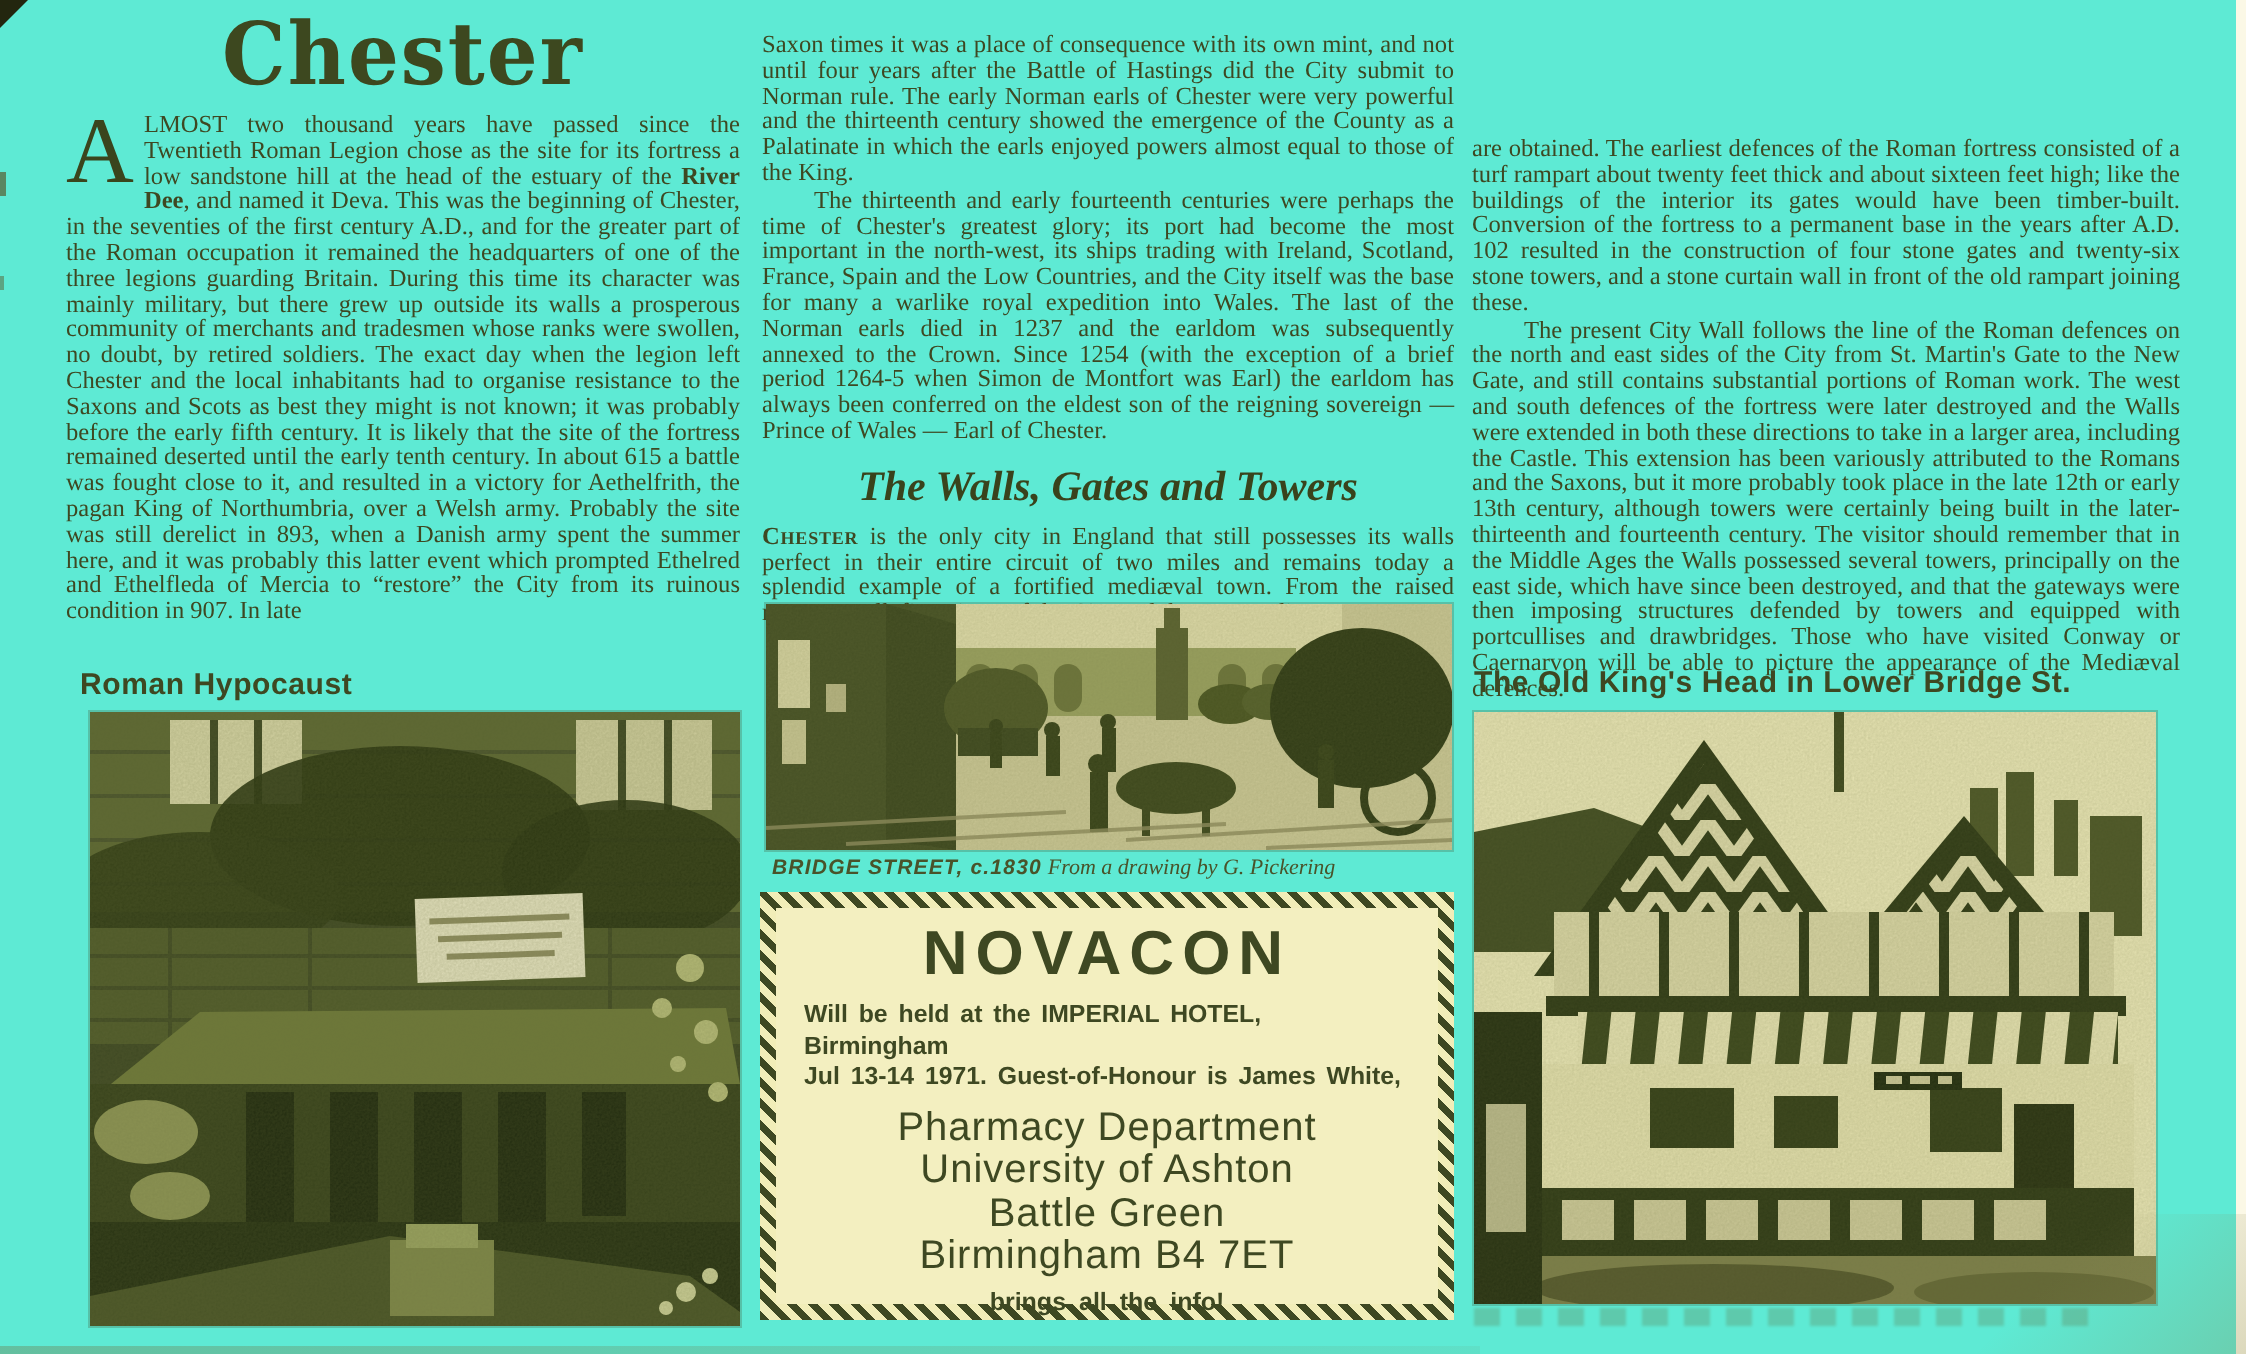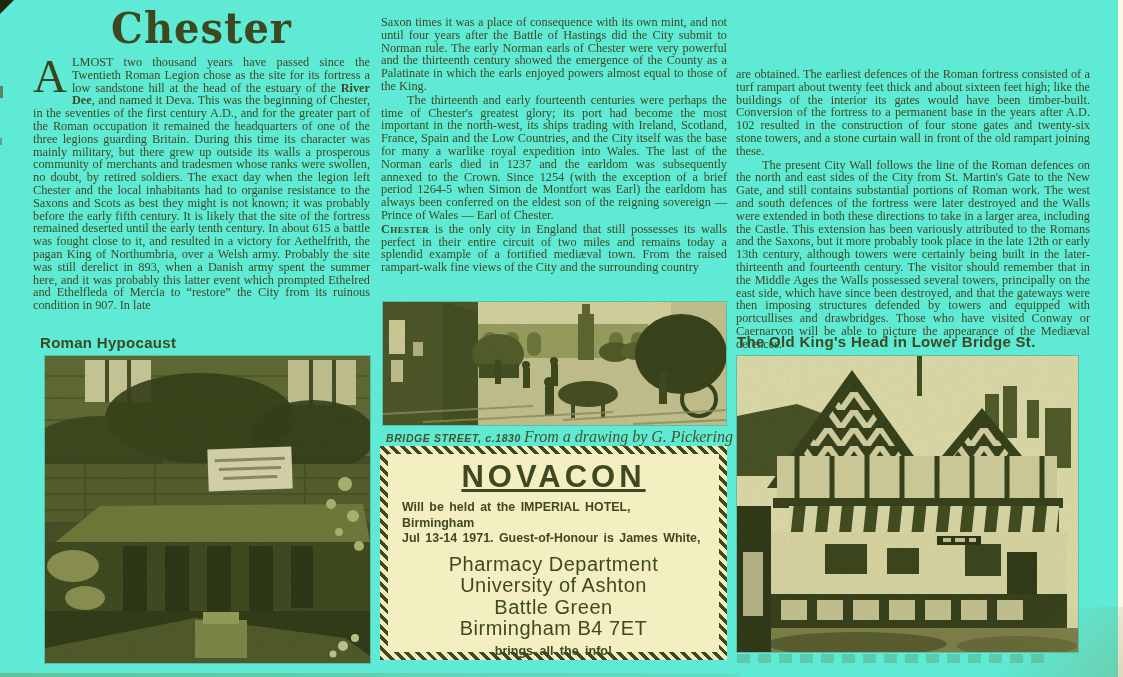--- a/index.html
+++ b/index.html
@@ -37,33 +37,33 @@
   .caption{
     position:absolute;font-family:"Liberation Sans",sans-serif;
     font-weight:700;font-size:15px;color:#3e4822;letter-spacing:.3px;
   }
   .photo{position:absolute;box-shadow:0 0 0 1px rgba(62,72,34,.25);}
   .photo svg{display:block;}
   .bridge-caption{
     position:absolute;font-family:"Liberation Sans",sans-serif;font-size:10.5px;color:#49532a;
   }
   .bridge-caption .cap-bold{font-weight:700;letter-spacing:.6px;font-style:italic;}
-  .bridge-caption .cap-it{font-style:italic;font-family:"Liberation Serif",serif;font-size:16px;}
+  .bridge-caption .cap-it{font-style:italic;font-family:"Liberation Serif",serif;font-size:11px;}
   
   .novacon{
     position:absolute;left:380px;top:446px;width:347px;height:214px;
     box-sizing:border-box;
     border:8px solid #3e4822;
     border-image:repeating-linear-gradient(45deg,#3e4822 0 3.5px,#f1edb8 3.5px 7.5px) 8;
     background:#f3efc0;
     font-family:"Liberation Sans",sans-serif;color:#3e4822;
     padding:5px 14px 0 14px;text-align:center;
   }
   .novacon-title{
-    font-size:31px;font-weight:700;letter-spacing:4px;line-height:36px;margin-bottom:5px;text-decoration:underline;
+    font-size:31px;font-weight:700;letter-spacing:4px;line-height:36px;margin-bottom:5px;
   }
   .novacon-lines{text-align:left;font-size:12.4px;font-weight:700;line-height:15.6px;word-spacing:2px;margin-bottom:7px;}
   .novacon-addr{font-size:20px;line-height:21.5px;letter-spacing:.5px;font-weight:400;}
   .novacon-footer{font-size:12.5px;font-weight:700;margin-top:4px;word-spacing:3px;}
   
   .artifact{position:absolute;pointer-events:none;}
   .corner-tl{left:0;top:0;width:14px;height:14px;background:#23260f;
     clip-path:polygon(0 0,100% 0,0 100%);}
   .edge-right{right:0;top:0;width:5px;height:100%;background:#fbf8e6;}
   .speck1{left:0;top:86px;width:3px;height:12px;background:#595d30;opacity:.7;}
@@ -83,20 +83,21 @@
 <div class="page">
 
   <div class="col" style="left:33px;top:6px;width:337px;">
     <h1 class="gothic-title">Chester</h1>
     <p><span class="dropcap">A</span><span>LMOST two thousand years have passed since the Twentieth Roman Legion chose as the site for its fortress a low sandstone hill at the head of the estuary of the </span><span class="bold">River Dee</span><span>, and named it Deva. This was the beginning of Chester, in the seventies of the first century A.D., and for the greater part of the Roman occupation it remained the headquarters of one of the three legions guarding Britain. During this time its character was mainly military, but there grew up outside its walls a prosperous community of merchants and tradesmen whose ranks were swollen, no doubt, by retired soldiers. The exact day when the legion left Chester and the local inhabitants had to organise resistance to the Saxons and Scots as best they might is not known; it was probably before the early fifth century. It is likely that the site of the fortress remained deserted until the early tenth century. In about 615 a battle was fought close to it, and resulted in a victory for Aethelfrith, the pagan King of Northumbria, over a Welsh army. Probably the site was still derelict in 893, when a Danish army spent the summer here, and it was probably this latter event which prompted Ethelred and Ethelfleda of Mercia to “restore” the City from its ruinous condition in 907. In late</span></p>
   </div>
 
   <div class="col" style="left:381px;top:16px;width:346px;">
     <p>Saxon times it was a place of consequence with its own mint, and not until four years after the Battle of Hastings did the City submit to Norman rule. The early Norman earls of Chester were very powerful and the thirteenth century showed the emergence of the County as a Palatinate in which the earls enjoyed powers almost equal to those of the King.</p>
     <p class="indent">The thirteenth and early fourteenth centuries were perhaps the time of Chester's greatest glory; its port had become the most important in the north-west, its ships trading with Ireland, Scotland, France, Spain and the Low Countries, and the City itself was the base for many a warlike royal expedition into Wales. The last of the Norman earls died in 1237 and the earldom was subsequently annexed to the Crown. Since 1254 (with the exception of a brief period 1264-5 when Simon de Montfort was Earl) the earldom has always been conferred on the eldest son of the reigning sovereign — Prince of Wales — Earl of Chester.</p>
+    <h2 class="walls-heading">The Walls, Gates and Towers</h2>
     <p><span class="sc bold">Chester</span><span> is the only city in England that still possesses its walls perfect in their entire circuit of two miles and remains today a splendid example of a fortified mediæval town. From the raised rampart-walk fine views of the City and the surrounding country</span></p>
   </div>
 
   <div class="col" style="left:736px;top:28px;width:354px;margin-top:40px;">
     <p>are obtained. The earliest defences of the Roman fortress consisted of a turf rampart about twenty feet thick and about sixteen feet high; like the buildings of the interior its gates would have been timber-built. Conversion of the fortress to a permanent base in the years after A.D. 102 resulted in the construction of four stone gates and twenty-six stone towers, and a stone curtain wall in front of the old rampart joining these.</p>
     <p class="indent">The present City Wall follows the line of the Roman defences on the north and east sides of the City from St. Martin's Gate to the New Gate, and still contains substantial portions of Roman work. The west and south defences of the fortress were later destroyed and the Walls were extended in both these directions to take in a larger area, including the Castle. This extension has been variously attributed to the Romans and the Saxons, but it more probably took place in the late 12th or early 13th century, although towers were certainly being built in the later-thirteenth and fourteenth century. The visitor should remember that in the Middle Ages the Walls possessed several towers, principally on the east side, which have since been destroyed, and that the gateways were then imposing structures defended by towers and equipped with portcullises and drawbridges. Those who have visited Conway or Caernarvon will be able to picture the appearance of the Mediæval defences.</p>
   </div>
 
   <div class="photo" style="left:383px;top:302px;width:343px;height:123px;">
     <svg width="343" height="123" viewBox="0 0 343 123" xmlns="http://www.w3.org/2000/svg">

